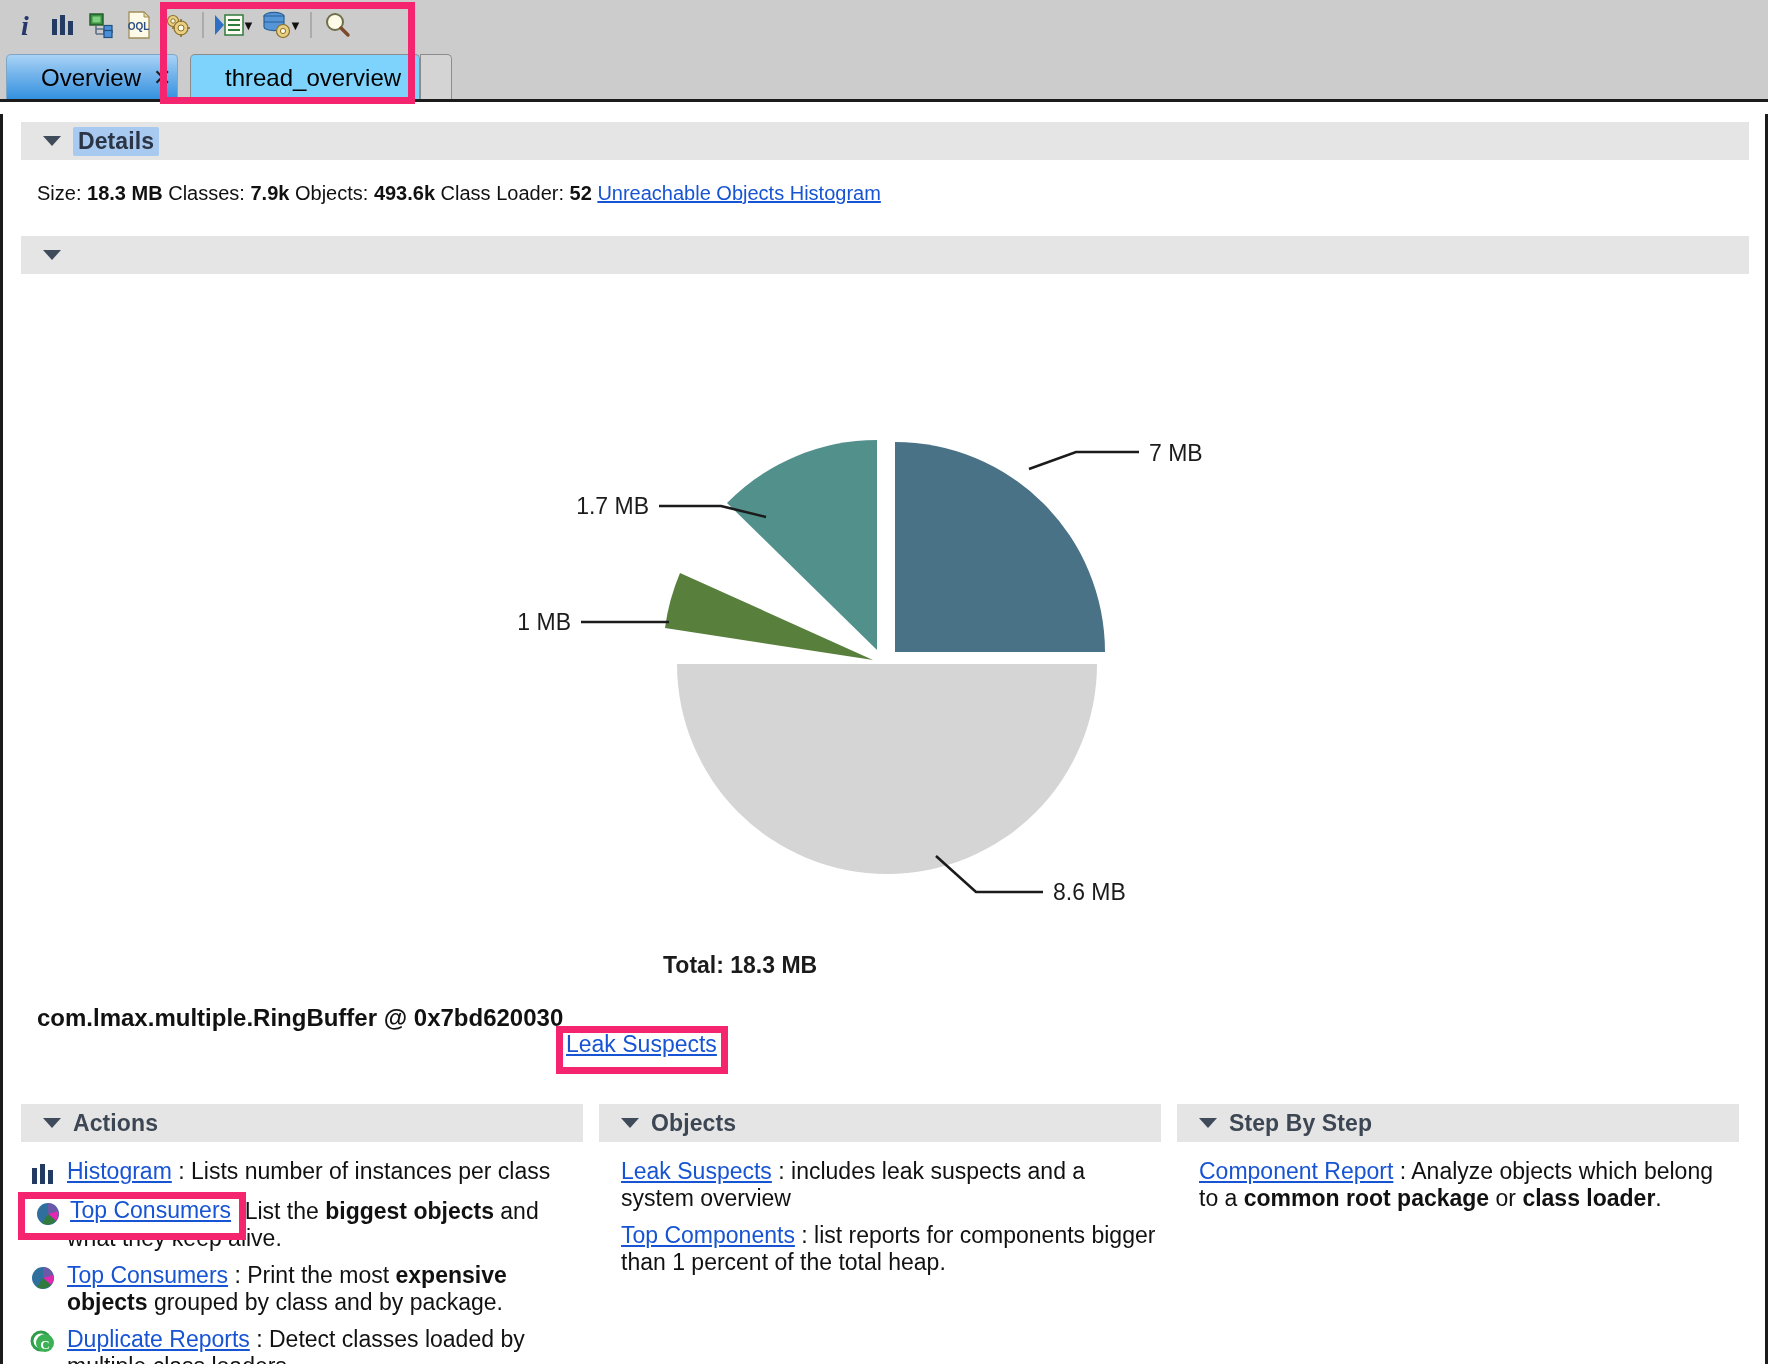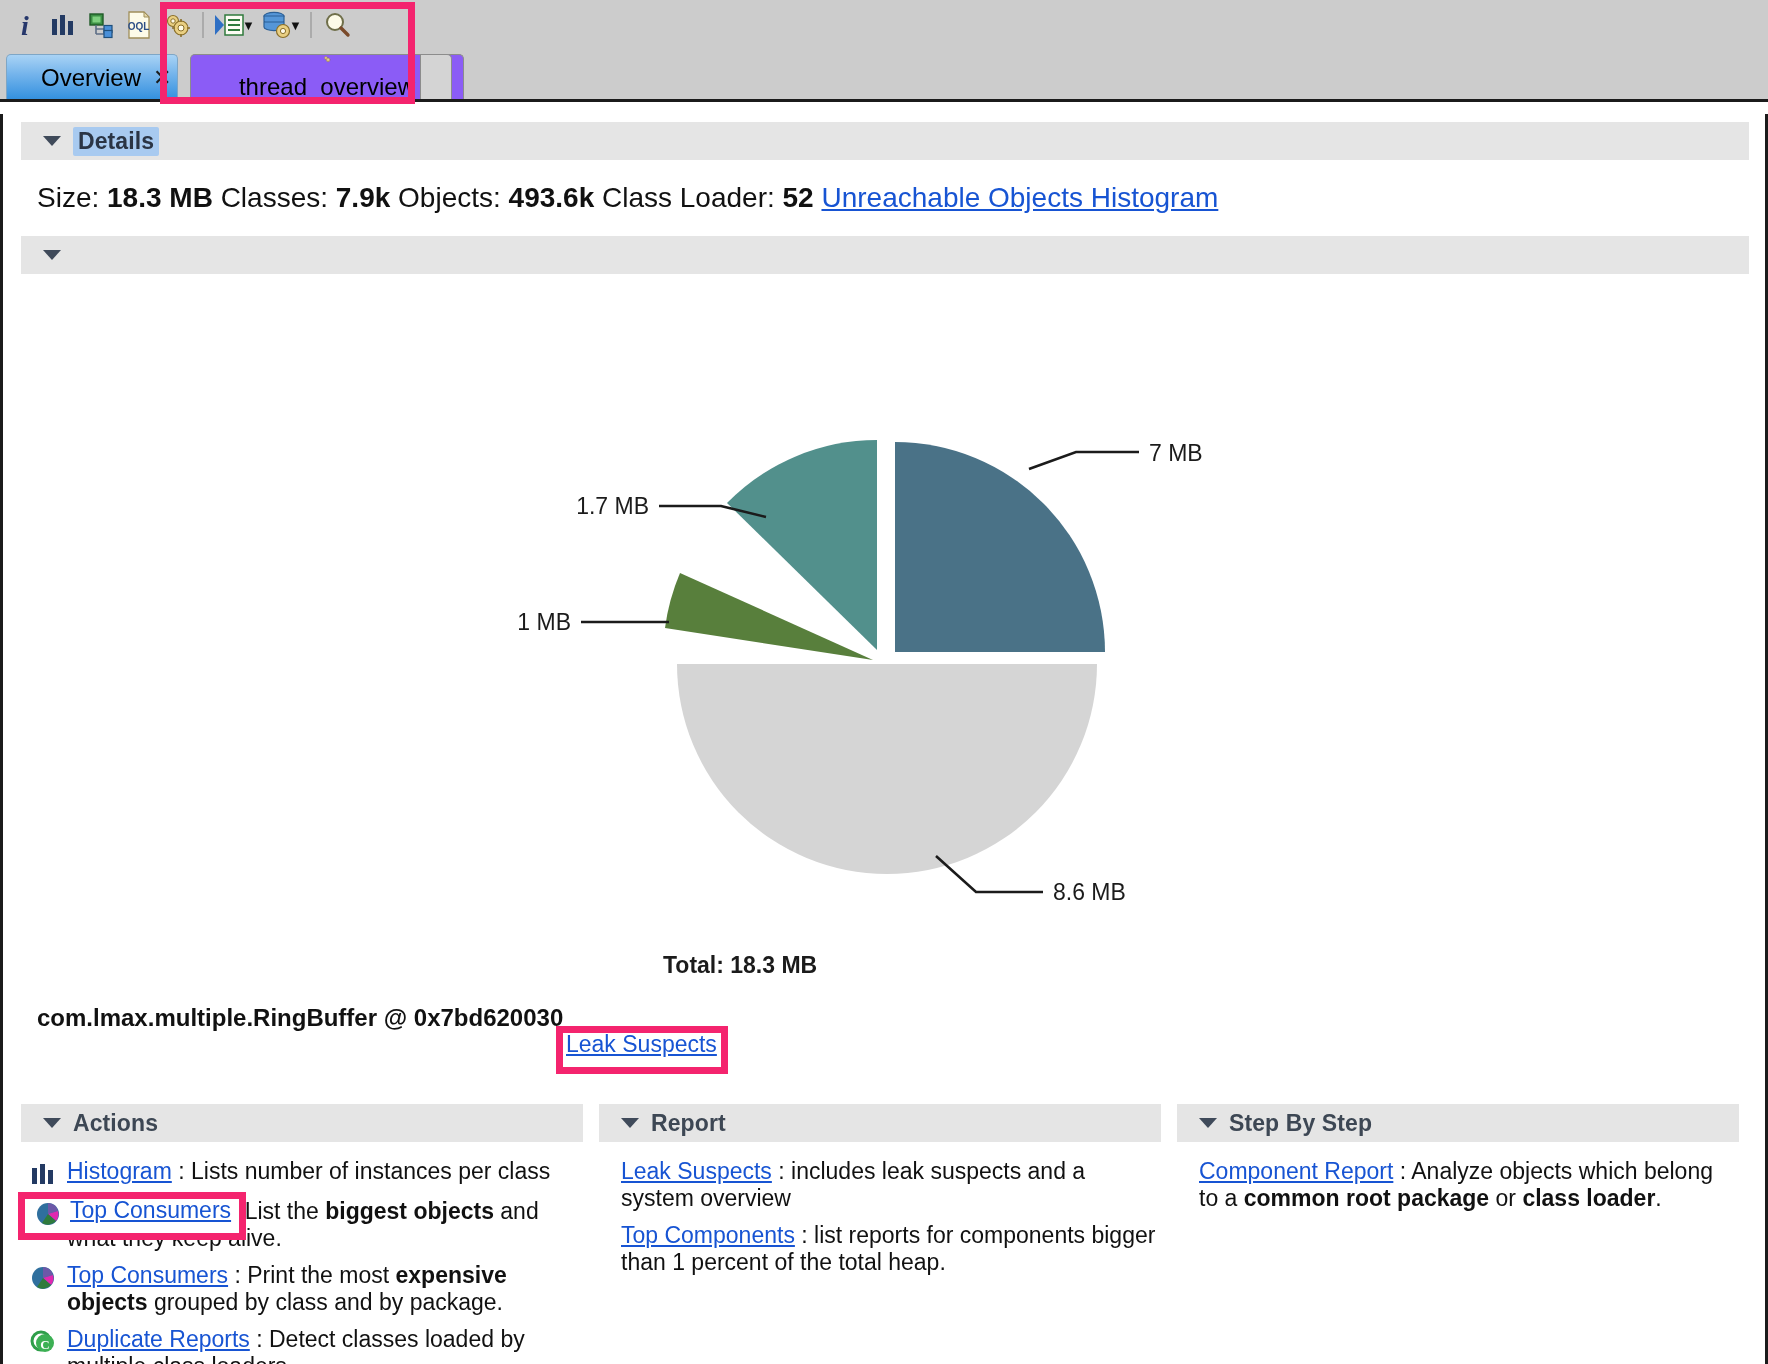--- a/index.html
+++ b/index.html
@@ -34,23 +34,23 @@
     padding:0 24px;box-sizing:border-box;
     border-radius:5px 5px 0 0;
     font-size:24px;color:#000;
   }
   .tab.active{
     left:6px;width:172px;
     background:linear-gradient(to bottom,#a9d3f5 0%,#74b4ec 42%,#2f8ede 100%);
     border:1px solid #7ea6c6;border-bottom:none;
   }
   .tab.inactive{
-    left:190px;width:274px;
-    background:#8b5cf6;
-    border:1px solid #8c8c8c;border-bottom:none;flex-direction:column;
+    left:190px;width:230px;
+    background:#7dd3fc;
+    border:1px solid #8c8c8c;border-bottom:none;
   }
   .tab-close{font-size:22px;color:#1b1b1b;margin-left:2px;}
   .tab-strip-extra{
     position:absolute;left:420px;top:4px;width:32px;height:47px;
     background:#d4d4d4;border:1px solid #8c8c8c;border-bottom:none;
     border-radius:0 5px 0 0;box-sizing:border-box;
   }
   .tab-underline{
     position:absolute;left:0;top:99px;width:1768px;height:3px;background:#1b1b1b;
   }
@@ -75,21 +75,21 @@
     width:0;height:0;border-left:9px solid transparent;border-right:9px solid transparent;
     border-top:10px solid #3f4a5a;
   }
   .section-title{
     font-size:23px;font-weight:bold;color:#3d4754;letter-spacing:.1px;
   }
   .section-title.sel{background:#a8caf0;color:#2b3545;padding:1px 5px;border-radius:2px;}
 
   .details-wrap{position:absolute;left:18px;top:8px;width:1728px;}
   .details-body{
-    padding:22px 16px 0 16px;font-size:28px;color:#111;
+    padding:22px 16px 0 16px;font-size:20px;color:#111;
   }
   .details-body b{font-weight:bold;}
   .link{color:#1754d3;text-decoration:underline;cursor:pointer;}
 
   .pie-wrap{position:absolute;left:18px;top:122px;width:1728px;}
 
   .chart-area{position:relative;height:640px;}
   .chart-svg{position:absolute;left:0;top:0;}
   .total-label{
     position:absolute;left:660px;top:838px;
@@ -361,21 +361,21 @@
               <span class="link">Duplicate Reports</span><span> : </span><span>Detect classes loaded by multiple class loaders.</span>
             </span>
           </div>
 
         </div>
       </div>
 
       <div class="panel">
         <div class="section-head">
           <span class="tri"></span>
-          <span class="section-title">Report</span>
+          <span class="section-title">Objects</span>
         </div>
         <div class="panel-body">
 
           <div class="item noico">
             <span class="txt">
               <span class="link">Leak Suspects</span><span> : </span><span>includes leak suspects and a system overview</span>
             </span>
           </div>
 
           <div class="item noico">

